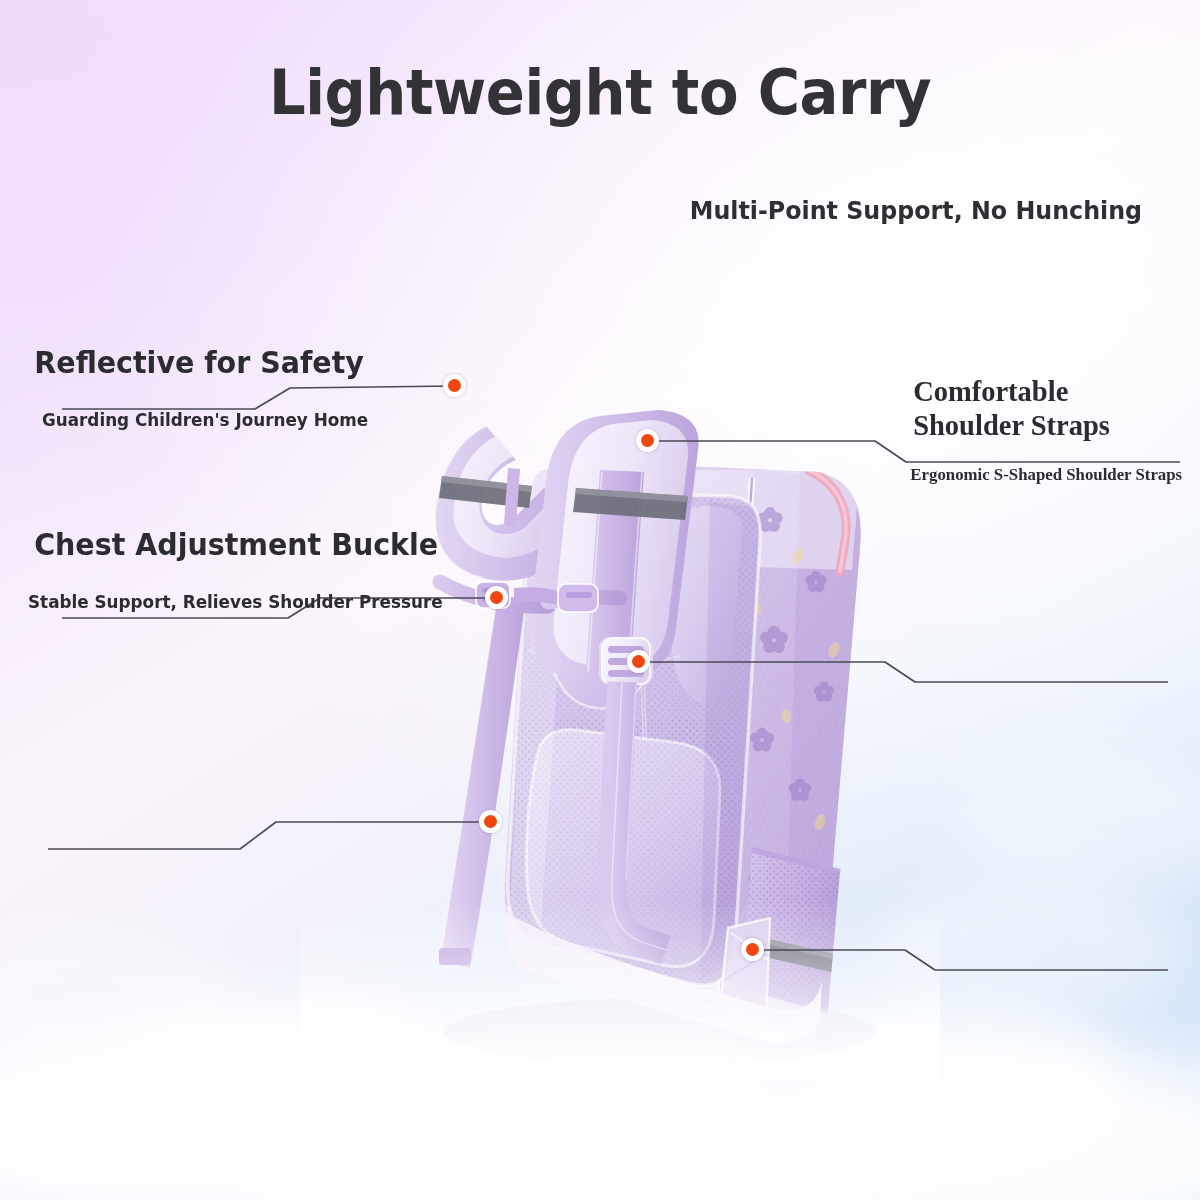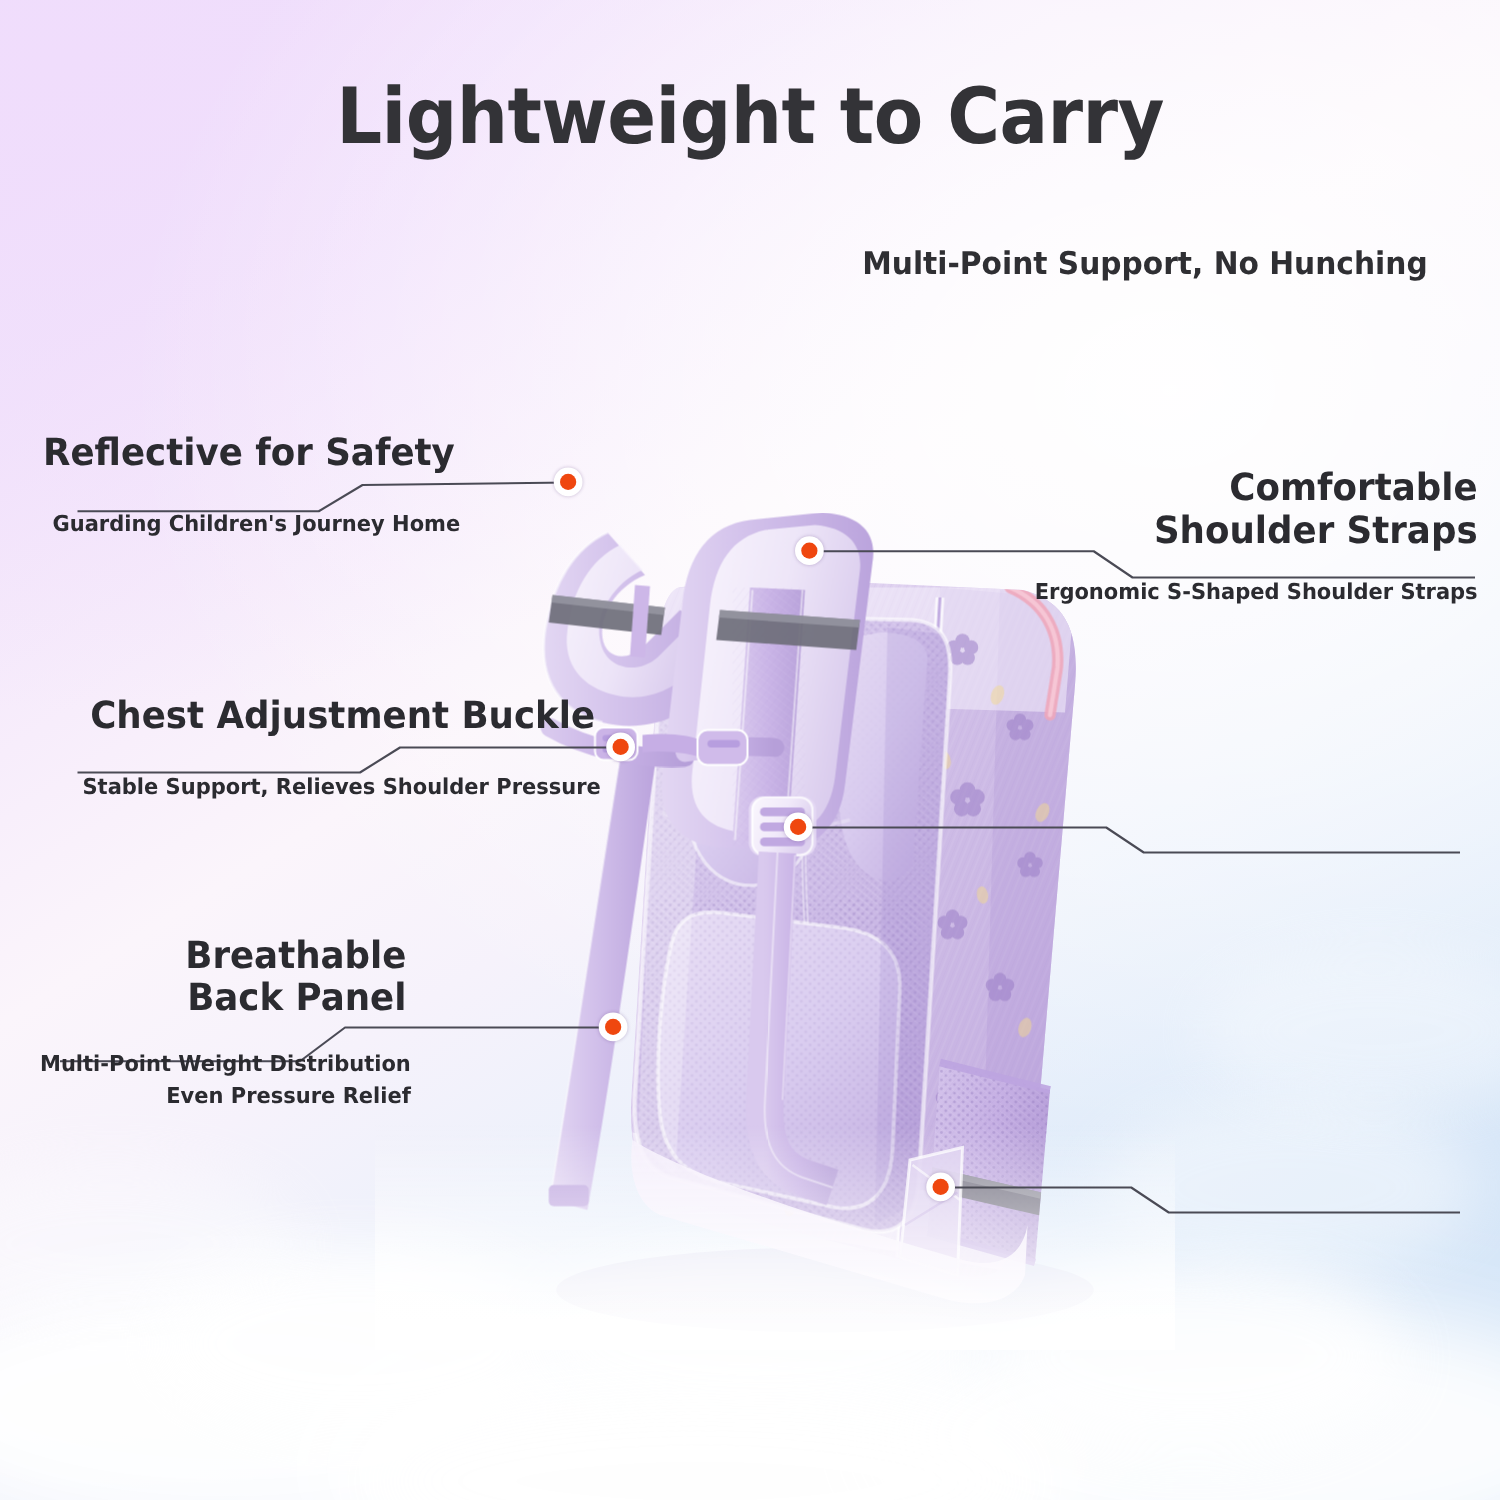--- a/index.html
+++ b/index.html
@@ -50,21 +50,21 @@
   }
   .callout.left .ttl{transform-origin:0% 50%;}
   .callout.right .ttl{transform-origin:100% 50%;}
   .callout .sub{
     font-size:17.5px;font-weight:bold;color:#2b2b30;line-height:1.38;
     white-space:nowrap;transform:scaleX(0.96);
   }
   .callout.left .sub{transform-origin:0% 50%;}
   .callout.right .sub{transform-origin:100% 50%;}
   .callout.left{text-align:right;}
-  .callout.right{text-align:right;}
+  .callout.right{text-align:left;font-family:Liberation Serif, serif;}
   .gap{height:14px;}
 
   
   #leaders{position:absolute;left:0;top:0;width:1200px;height:1200px;pointer-events:none;}
 
   .dot{
     position:absolute;width:23px;height:23px;border-radius:50%;
     background:#ffffff;box-shadow:0 0 3px rgba(90,60,120,0.33);
   }
   .dot i{
@@ -446,28 +446,22 @@
     <div class="gap"></div>
     <div class="sub" style="margin-top:14px;margin-left:18px;">Guarding Children's Journey Home</div>
   </div>
 
   <div class="callout right" style="right:18px;top:374px;">
     <div class="ttl">Comfortable</div>
     <div class="ttl">Shoulder Straps</div>
     <div class="sub" style="margin-top:20px;">Ergonomic S-Shaped Shoulder Straps</div>
   </div>
 
-  <div class="callout left" style="left:24px;top:556px;margin-left:38px;">
+  <div class="callout left" style="left:24px;top:528px;">
     <div class="ttl">Chest Adjustment Buckle</div>
     <div class="gap"></div>
     <div class="sub" style="margin-top:14px;margin-left:4px;">Stable Support, Relieves Shoulder Pressure</div>
   </div>
 
 
-  <div class="callout left" style="left:24px;top:748px;">
-    <div class="ttl">Breathable</div>
-    <div class="ttl">Back Panel</div>
-    <div class="sub" style="margin-top:24px;margin-left:8px;">Multi-Point Weight Distribution</div>
-    <div class="sub" style="margin-left:8px;">Even Pressure Relief</div>
-  </div>
 
 
 </div>
 
 </body></html>

